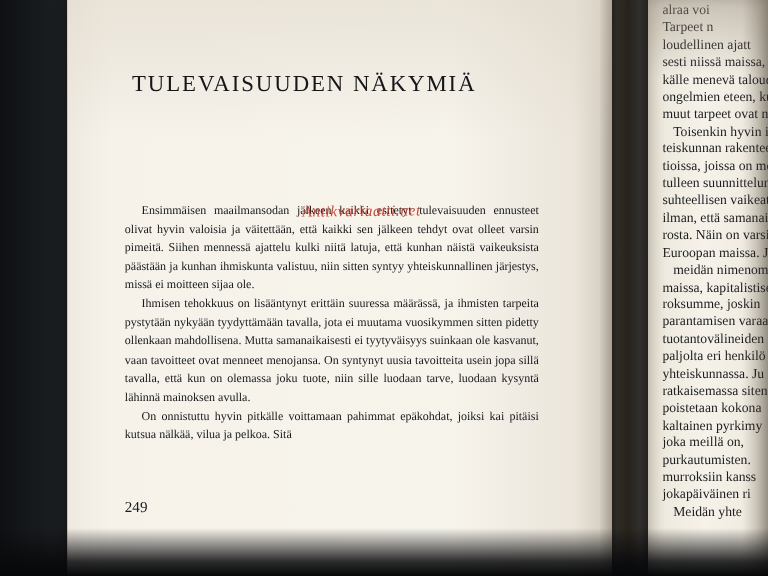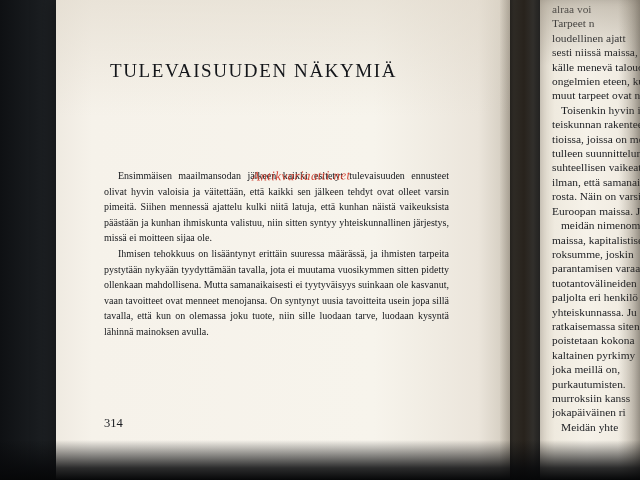--- a/index.html
+++ b/index.html
@@ -174,23 +174,24 @@
 <div id="page">
   <div class="backdrop"></div>
   <div class="backdrop-right"></div>
 
   <div class="page-left">
     <div class="content">
       <div class="chapter-title">TULEVAISUUDEN NÄKYMIÄ</div>
       <div class="body-text">
         <p>Ensimmäisen maailmansodan jälkeen kaikki esitetyt tulevaisuuden ennusteet olivat hyvin valoisia ja väitettään, että kaikki sen jälkeen tehdyt ovat olleet varsin pimeitä. Siihen mennessä ajattelu kulki niitä latuja, että kunhan näistä vaikeuksista päästään ja kunhan ihmiskunta valistuu, niin sitten syntyy yhteiskunnallinen järjestys, missä ei moitteen sijaa ole.</p>
         <p>Ihmisen tehokkuus on lisääntynyt erittäin suuressa määrässä, ja ihmisten tarpeita pystytään nykyään tyydyttämään tavalla, jota ei muutama vuosikymmen sitten pidetty ollenkaan mahdollisena. Mutta samanaikaisesti ei tyytyväisyys suinkaan ole kasvanut, vaan tavoitteet ovat menneet menojansa. On syntynyt uusia tavoitteita usein jopa sillä tavalla, että kun on olemassa joku tuote, niin sille luodaan tarve, luodaan kysyntä lähinnä mainoksen avulla.</p>
+        <p>On onnistuttu hyvin pitkälle voittamaan pahimmat epäkohdat, joiksi kai pitäisi kutsua nälkää, vilua ja pelkoa. Sitä</p>
       </div>
     </div>
-    <div class="page-number">314</div>
+    <div class="page-number">249</div>
     <div class="watermark">Antikvariaatti.net</div>
   </div>
 
   <div class="gutter"></div>
 
   <div class="page-right">
     <div class="right-col">
       <div>alraa voi</div>
       <div>Tarpeet n</div>
       <div>loudellinen  ajatt</div>

